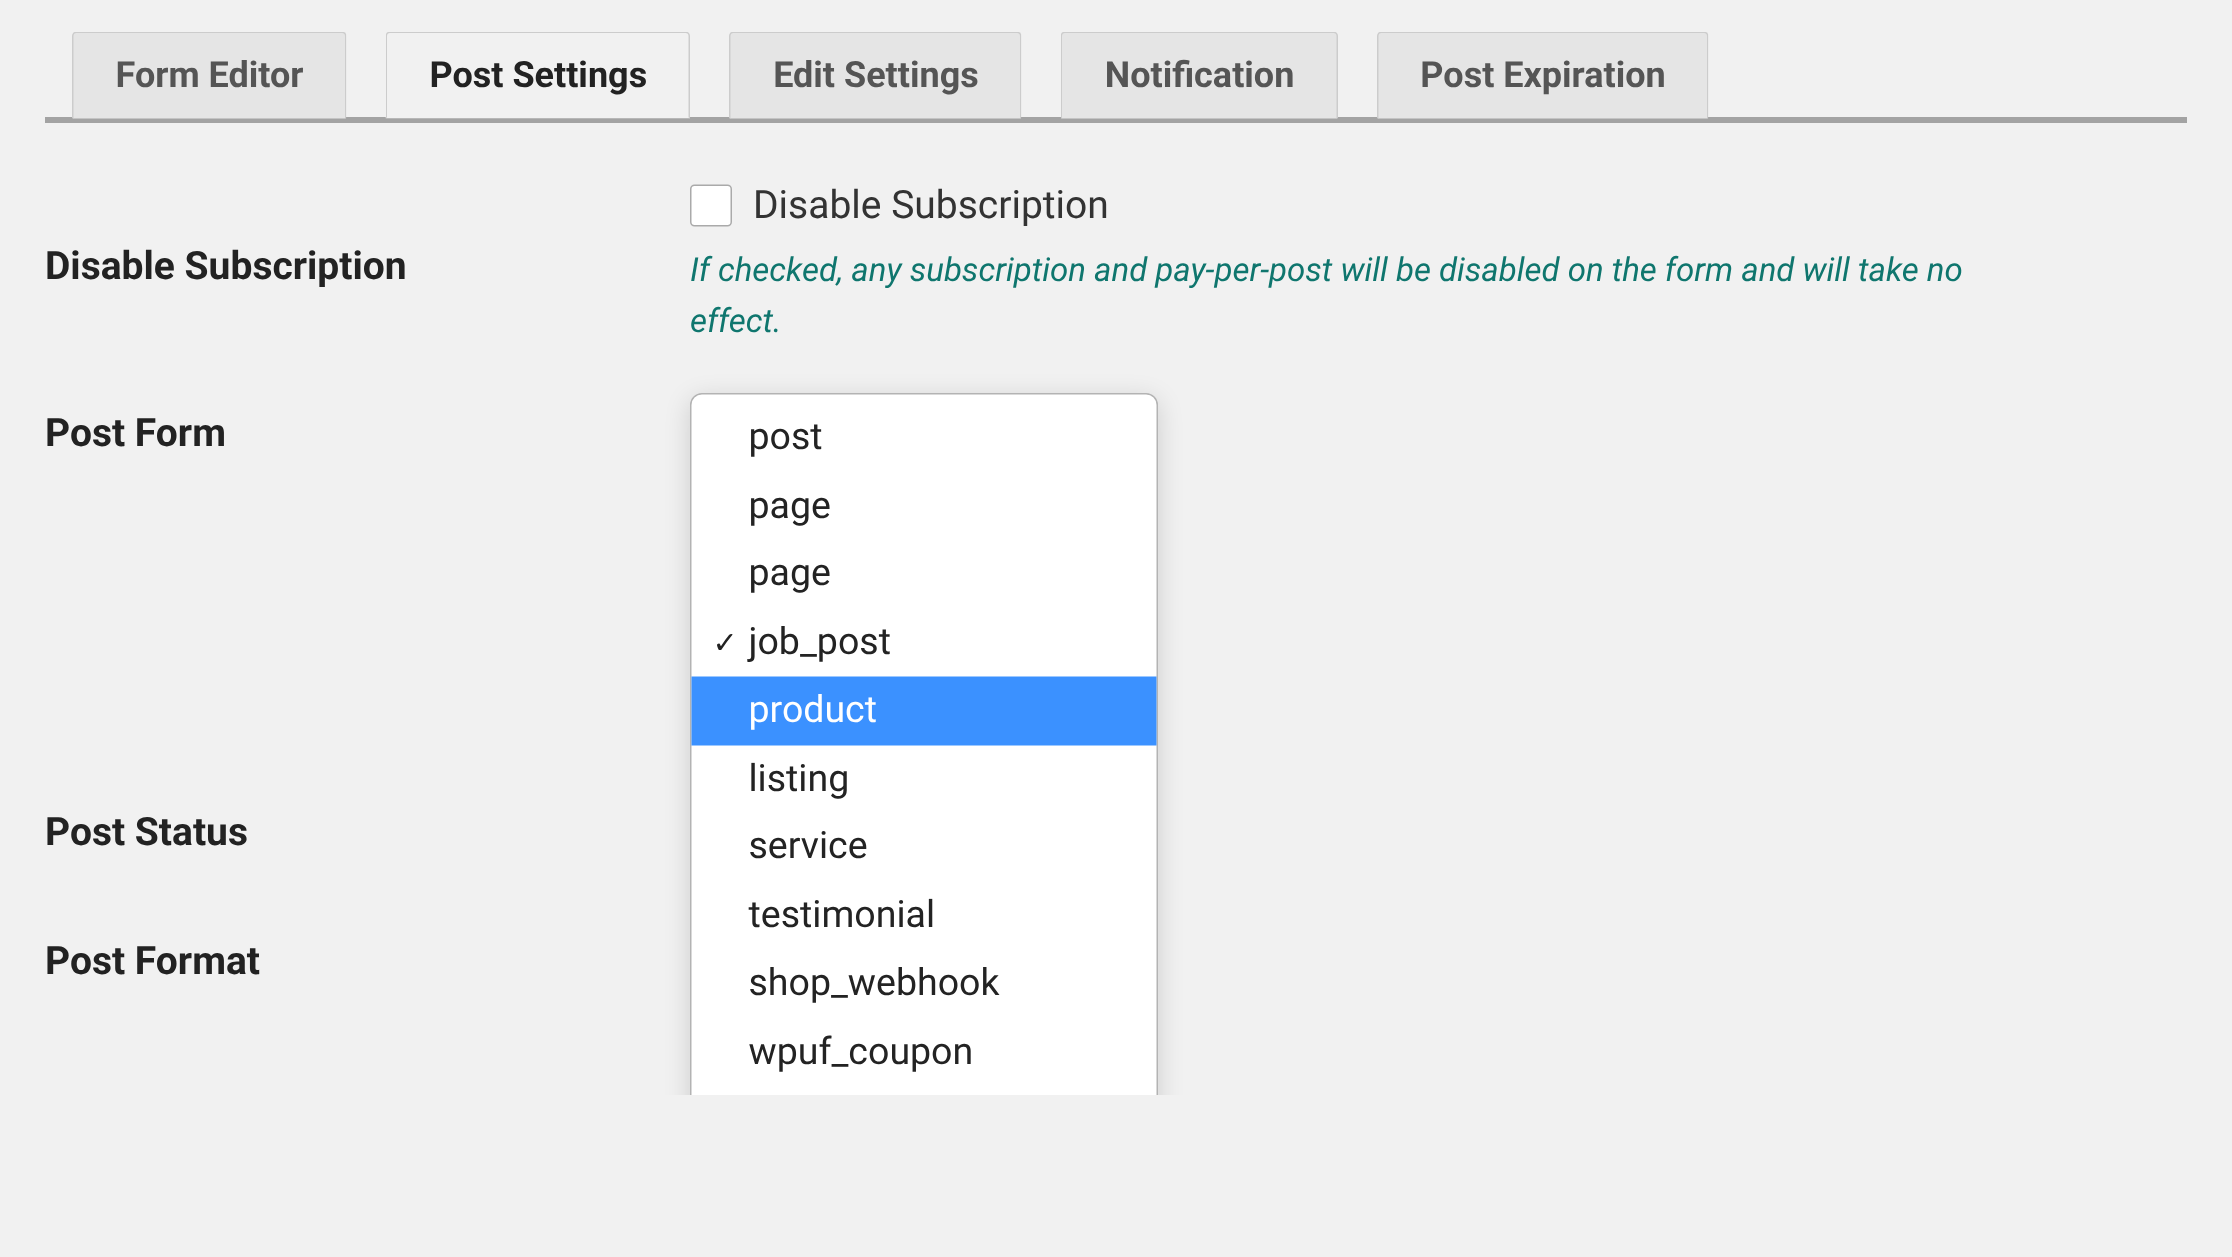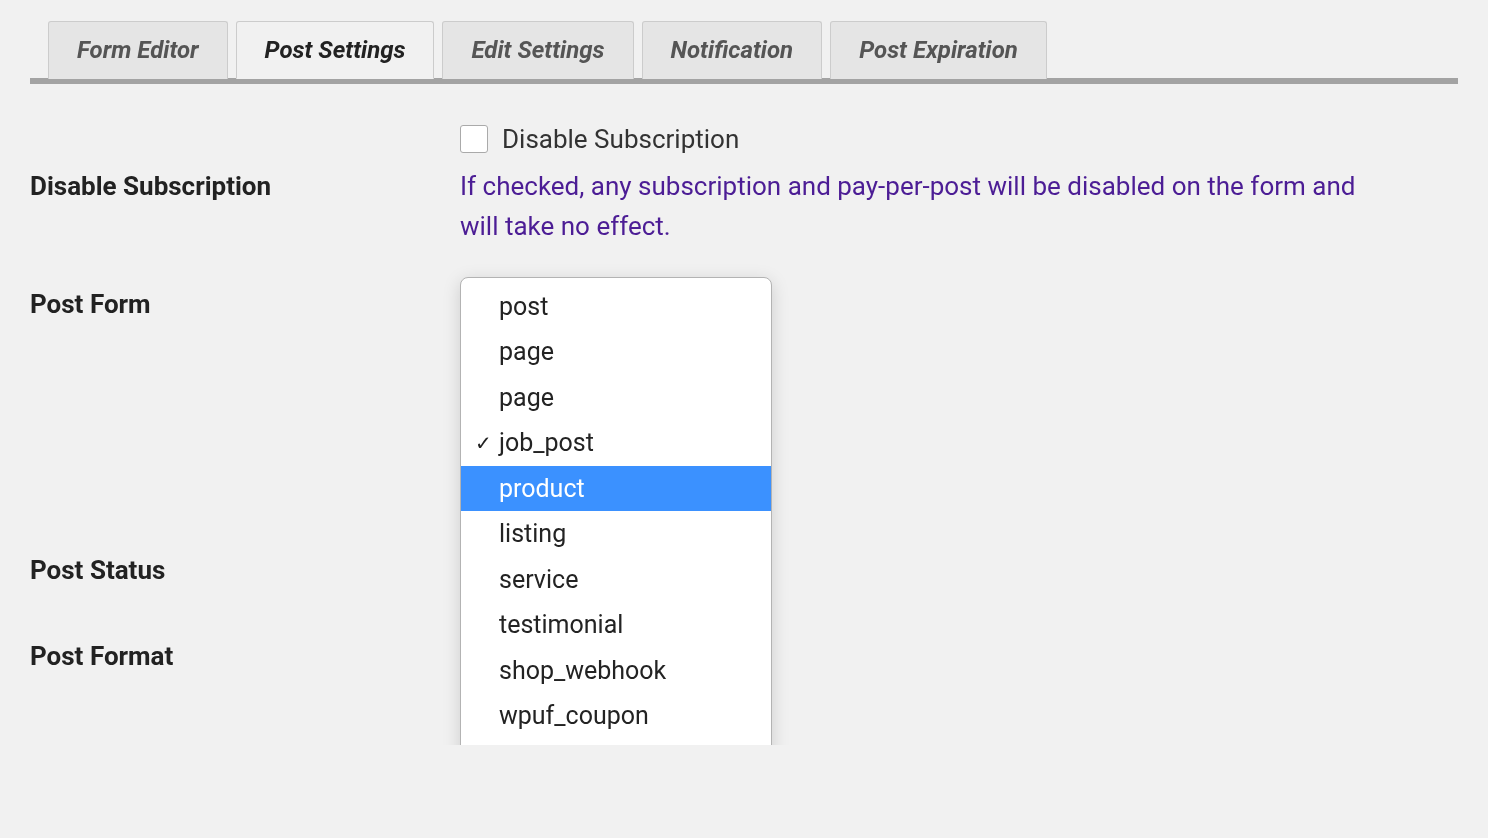--- a/index.html
+++ b/index.html
@@ -13,35 +13,34 @@
       color: #333;
       font-size: 24px;
       padding: 0;
     }
     .page {
       padding: 20px 30px 30px 30px;
     }
     
     .tabs {
       display: flex;
-      border-bottom: 6px solid #a3a3a3;
+      border-bottom: 4px solid #a3a3a3;
       gap: 0;
-      font-style: italic;
     }
     .tab {
       padding: 14px 28px;
       background: #e5e5e5;
       border: 1px solid #ccc;
       border-bottom: none;
       border-radius: 3px 3px 0 0;
       color: #555;
       font-weight: 700;
       font-size: 24px;
       cursor: pointer;
-      margin-left: 8px;
+      margin-left: 26px;
       position: relative;
       top: 1px;
     }
     .tab:first-child {
       margin-left: 18px;
     }
     .tab.active {
       background: #f1f1f1;
       color: #222;
       border-bottom: 1px solid #f1f1f1;
@@ -78,22 +77,23 @@
     .checkbox-line input[type="checkbox"] {
       width: 28px;
       height: 28px;
       border: 1px solid #aaa;
       border-radius: 3px;
       appearance: none;
       background: #fff;
       cursor: pointer;
     }
     .description {
-      color: #4c1d95;
-      font-size: 26px;
+      color: #0f766e;
+      font-style: italic;
+      font-size: 22px;
       line-height: 1.55;
       max-width: 910px;
     }
     
     .dropdown-list {
       position: absolute;
       top: -26px;
       left: 0;
       background: #fff;
       border: 1px solid #b3b3b3;

